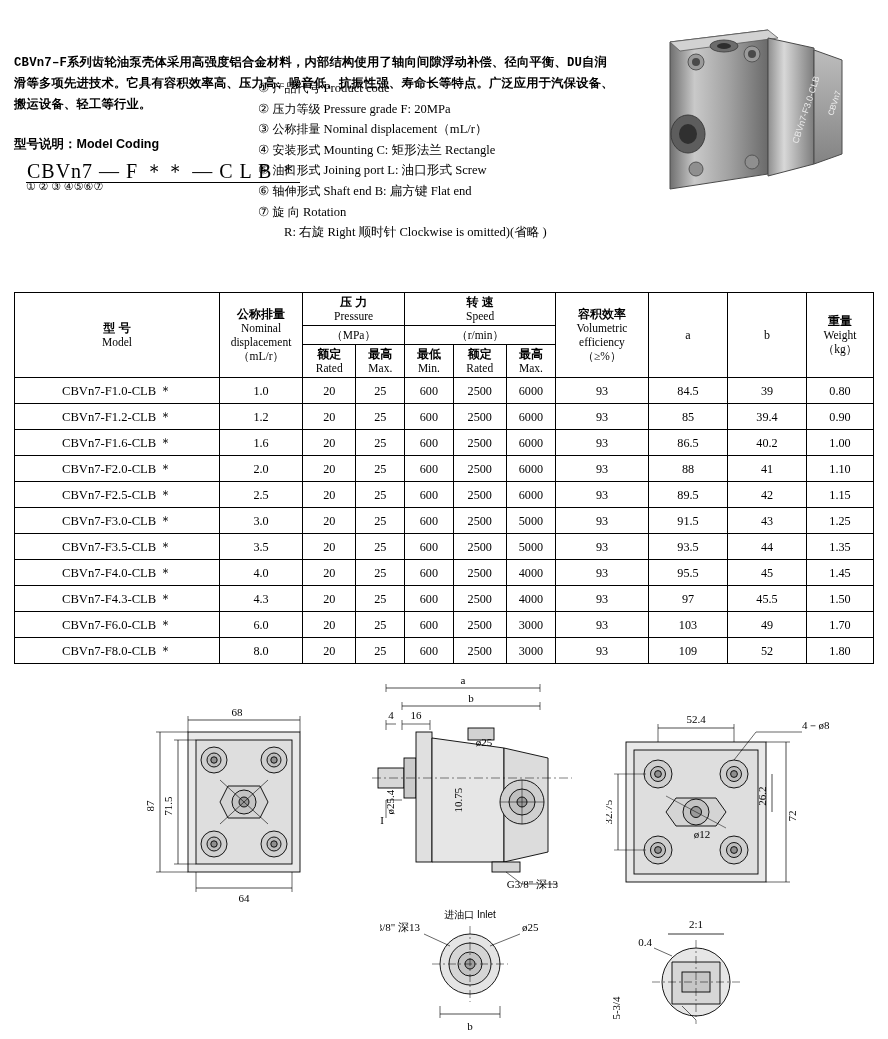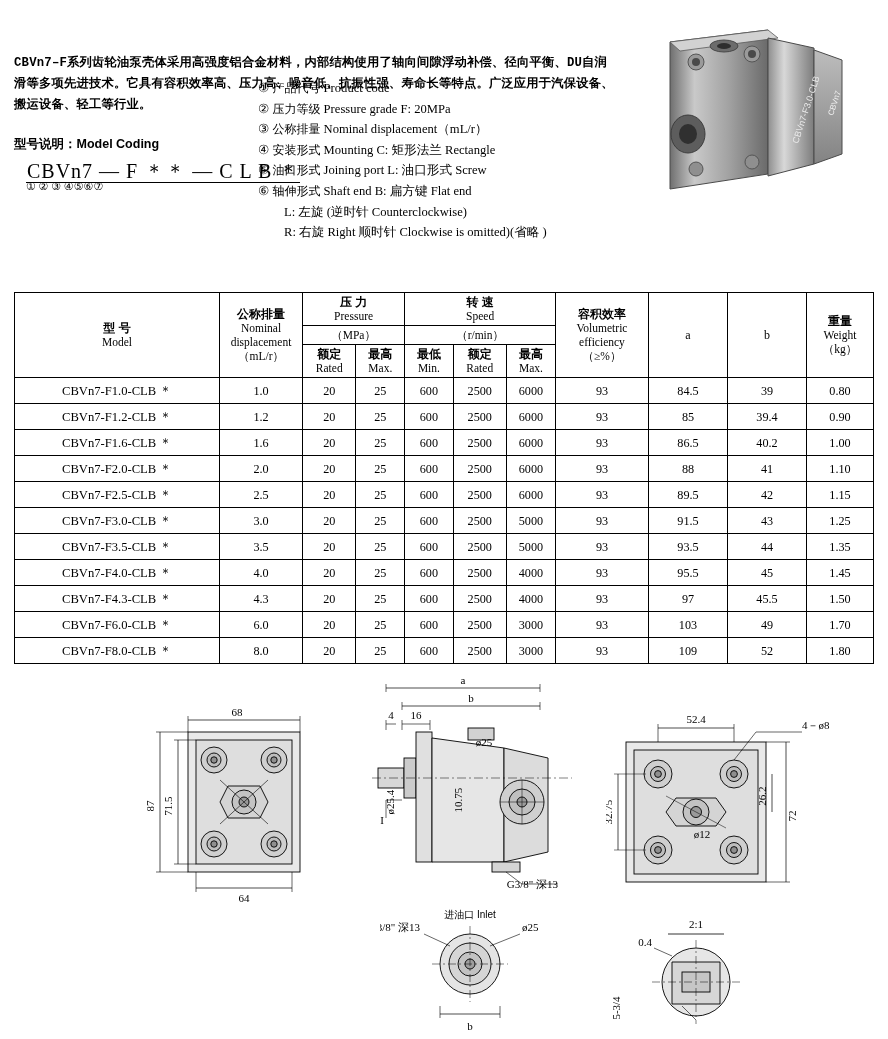--- a/index.html
+++ b/index.html
@@ -91,21 +91,21 @@
   </div>
   <div class="code-nums">①        ②  ③      ④⑤⑥⑦</div>
 
   <div class="legend">
     <div class="row"><span>①</span> <span class="cn">产品代号</span>  <span>Product code</span></div>
     <div class="row"><span>②</span> <span class="cn">压力等级</span>  <span>Pressure grade   F: 20MPa</span></div>
     <div class="row"><span>③</span> <span class="cn">公称排量</span>  <span>Nominal  displacement（mL/r）</span></div>
     <div class="row"><span>④</span> <span class="cn">安装形式</span>  <span>Mounting   C: 矩形法兰  Rectangle</span></div>
     <div class="row"><span>⑤</span> <span class="cn">油口形式</span>  <span>Joining port  L: 油口形式   Screw</span></div>
     <div class="row"><span>⑥</span> <span class="cn">轴伸形式</span>  <span>Shaft end  B: 扁方键   Flat end</span></div>
-    <div class="row sub"><span>L: 左旋 (逆时针  Counterclockwise)</span></div>
+    <div class="row"><span>⑦</span> <span class="cn">旋        向</span>  <span>Rotation</span></div>
     <div class="row sub"><span>R: 右旋  Right 顺时针 Clockwise is omitted)(省略 )</span></div>
   </div>
 
   <div class="photo">
     <svg width="246" height="196" viewBox="0 0 246 196">
       <defs>
         <linearGradient id="g1" x1="0" y1="0" x2="1" y2="0">
           <stop offset="0" stop-color="#6f6f6f"></stop>
             <stop offset="0.25" stop-color="#c9c9c9"></stop>
           <stop offset="0.6" stop-color="#a2a2a2"></stop>

